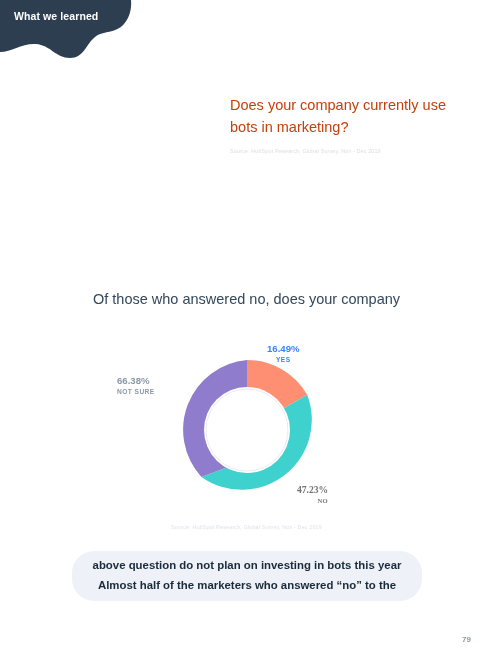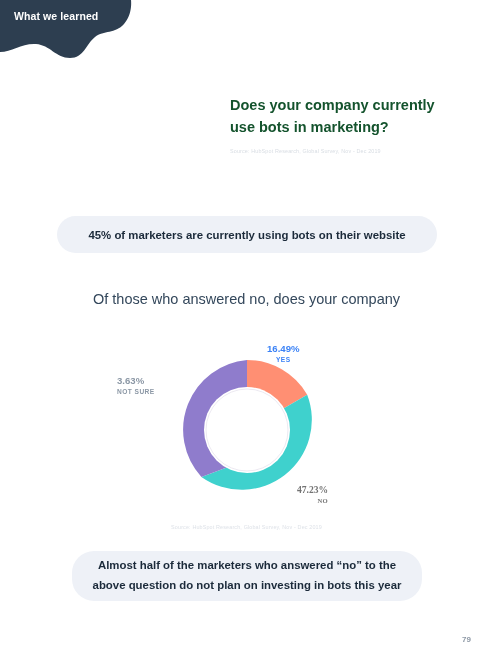--- a/index.html
+++ b/index.html
@@ -69,22 +69,22 @@
   }
   .q1-block {
     position: absolute;
     left: 230px;
     top: 34px;
     width: 230px;
   }
   .q1-text {
     font-size: 14.5px;
     line-height: 1.55;
-    color: #14532d;
-    font-weight: 700;
+    color: #c2410c;
+    font-weight: 400;
   }
   .source-line {
     font-size: 5.4px;
     color: #d8dde3;
     letter-spacing: 0.15px;
     margin-top: 9px;
     white-space: nowrap;
   }
 
   
@@ -210,23 +210,20 @@
 
   <div class="sec1">
 
 
     <div class="q1-block">
       <div class="q1-text">Does your company currently use bots in marketing?</div>
       <div class="source-line">Source: HubSpot Research, Global Survey, Nov - Dec 2019</div>
     </div>
   </div>
 
-  <div class="callout callout-1">
-    <span>45% of marketers are currently using bots on their website</span>
-  </div>
 
   <div class="q2-block">
     <div class="q2-text">Of those who answered no, does your company</div>
   </div>
 
   <div class="donut-wrap">
     <svg width="152" height="152" viewBox="0 0 152 152">
 
       <path d="M76,6 A70,70 0 0,1 136.2,40.7 L97.0,63.4 A25,25 0 0,0 76,51 Z" fill="#ff8f73"></path>
 
@@ -238,31 +235,31 @@
       <circle cx="76" cy="76" r="41" fill="none" stroke="#e7e3ee" stroke-width="0.8"></circle>
     </svg>
   </div>
 
   <div class="slice-label label-yes">
     <span class="pct">16.49%</span>
     <span class="name">YES</span>
   </div>
 
   <div class="slice-label label-notsure">
-    <span class="pct">3.63%</span>
+    <span class="pct">66.38%</span>
     <span class="name">NOT SURE</span>
   </div>
 
   <div class="slice-label label-no">
     <span class="pct">47.23%</span>
     <span class="name">NO</span>
   </div>
 
   <div class="donut-source">Source: HubSpot Research, Global Survey, Nov - Dec 2019</div>
 
   <div class="callout callout-2">
+    <span>above question do not plan on investing in bots this year</span>
     <span>Almost half of the marketers who answered “no” to the</span>
-    <span>above question do not plan on investing in bots this year</span>
   </div>
 
   <div class="page-number">79</div>
 
 </div>
 
 </body></html>

